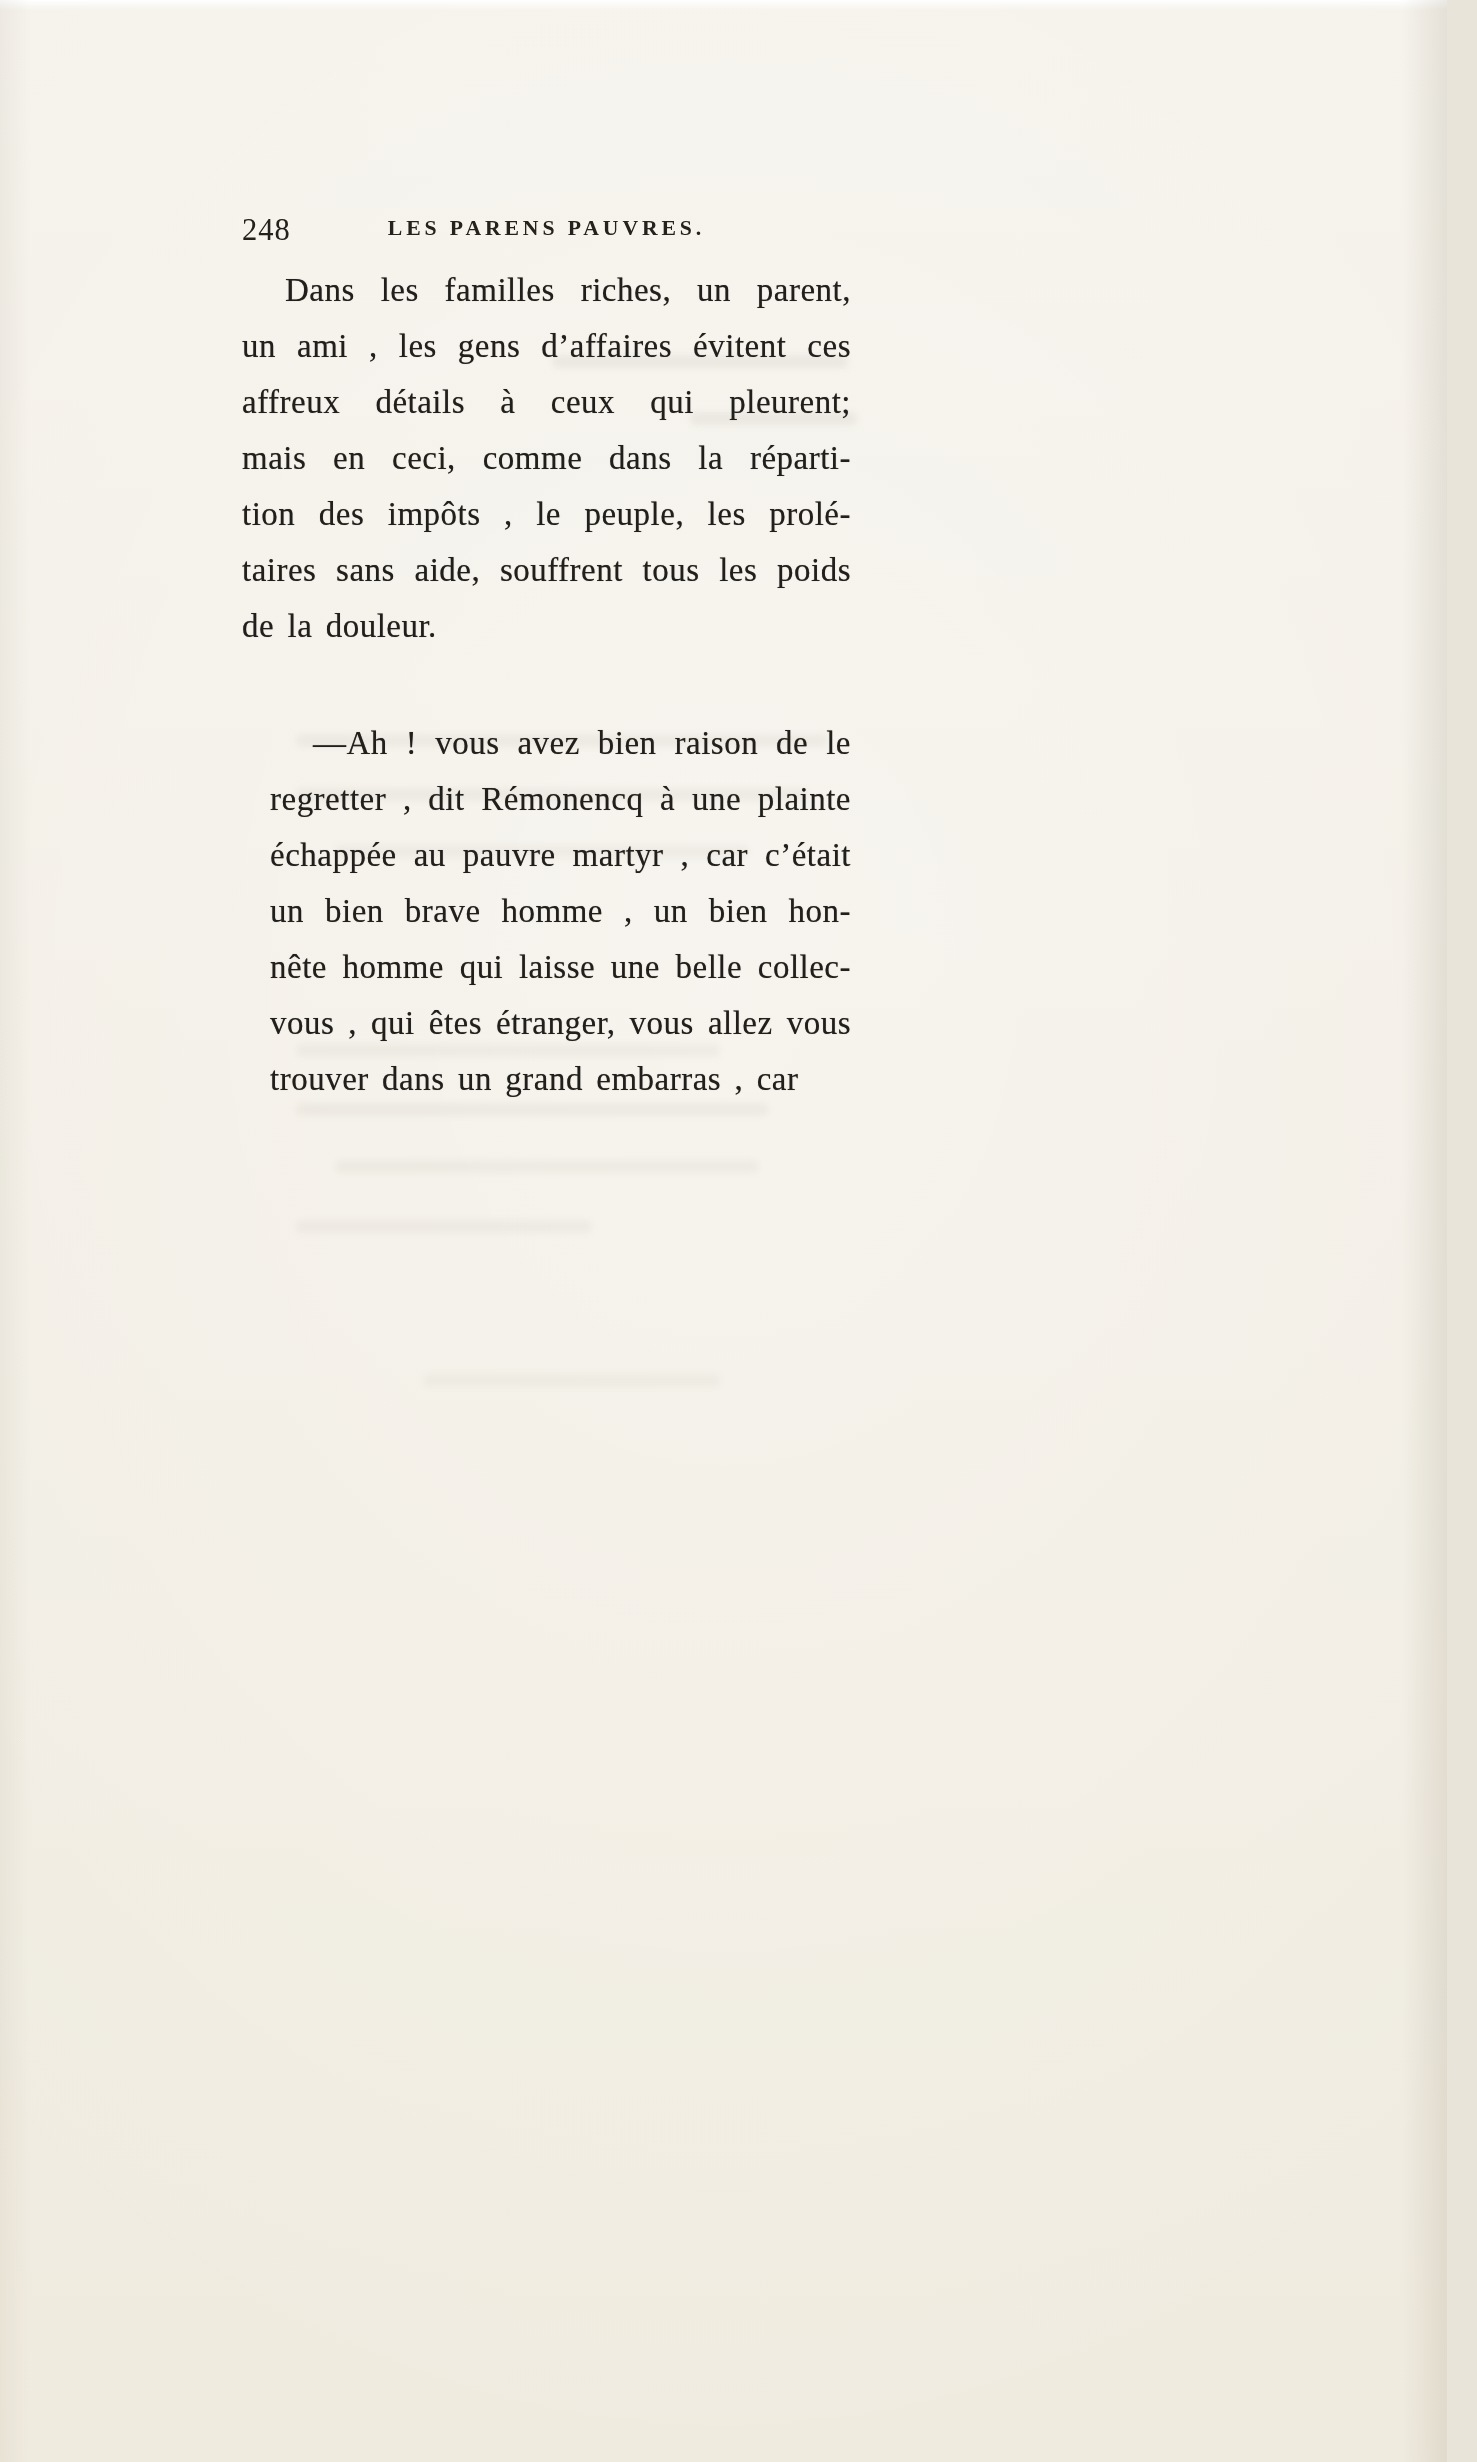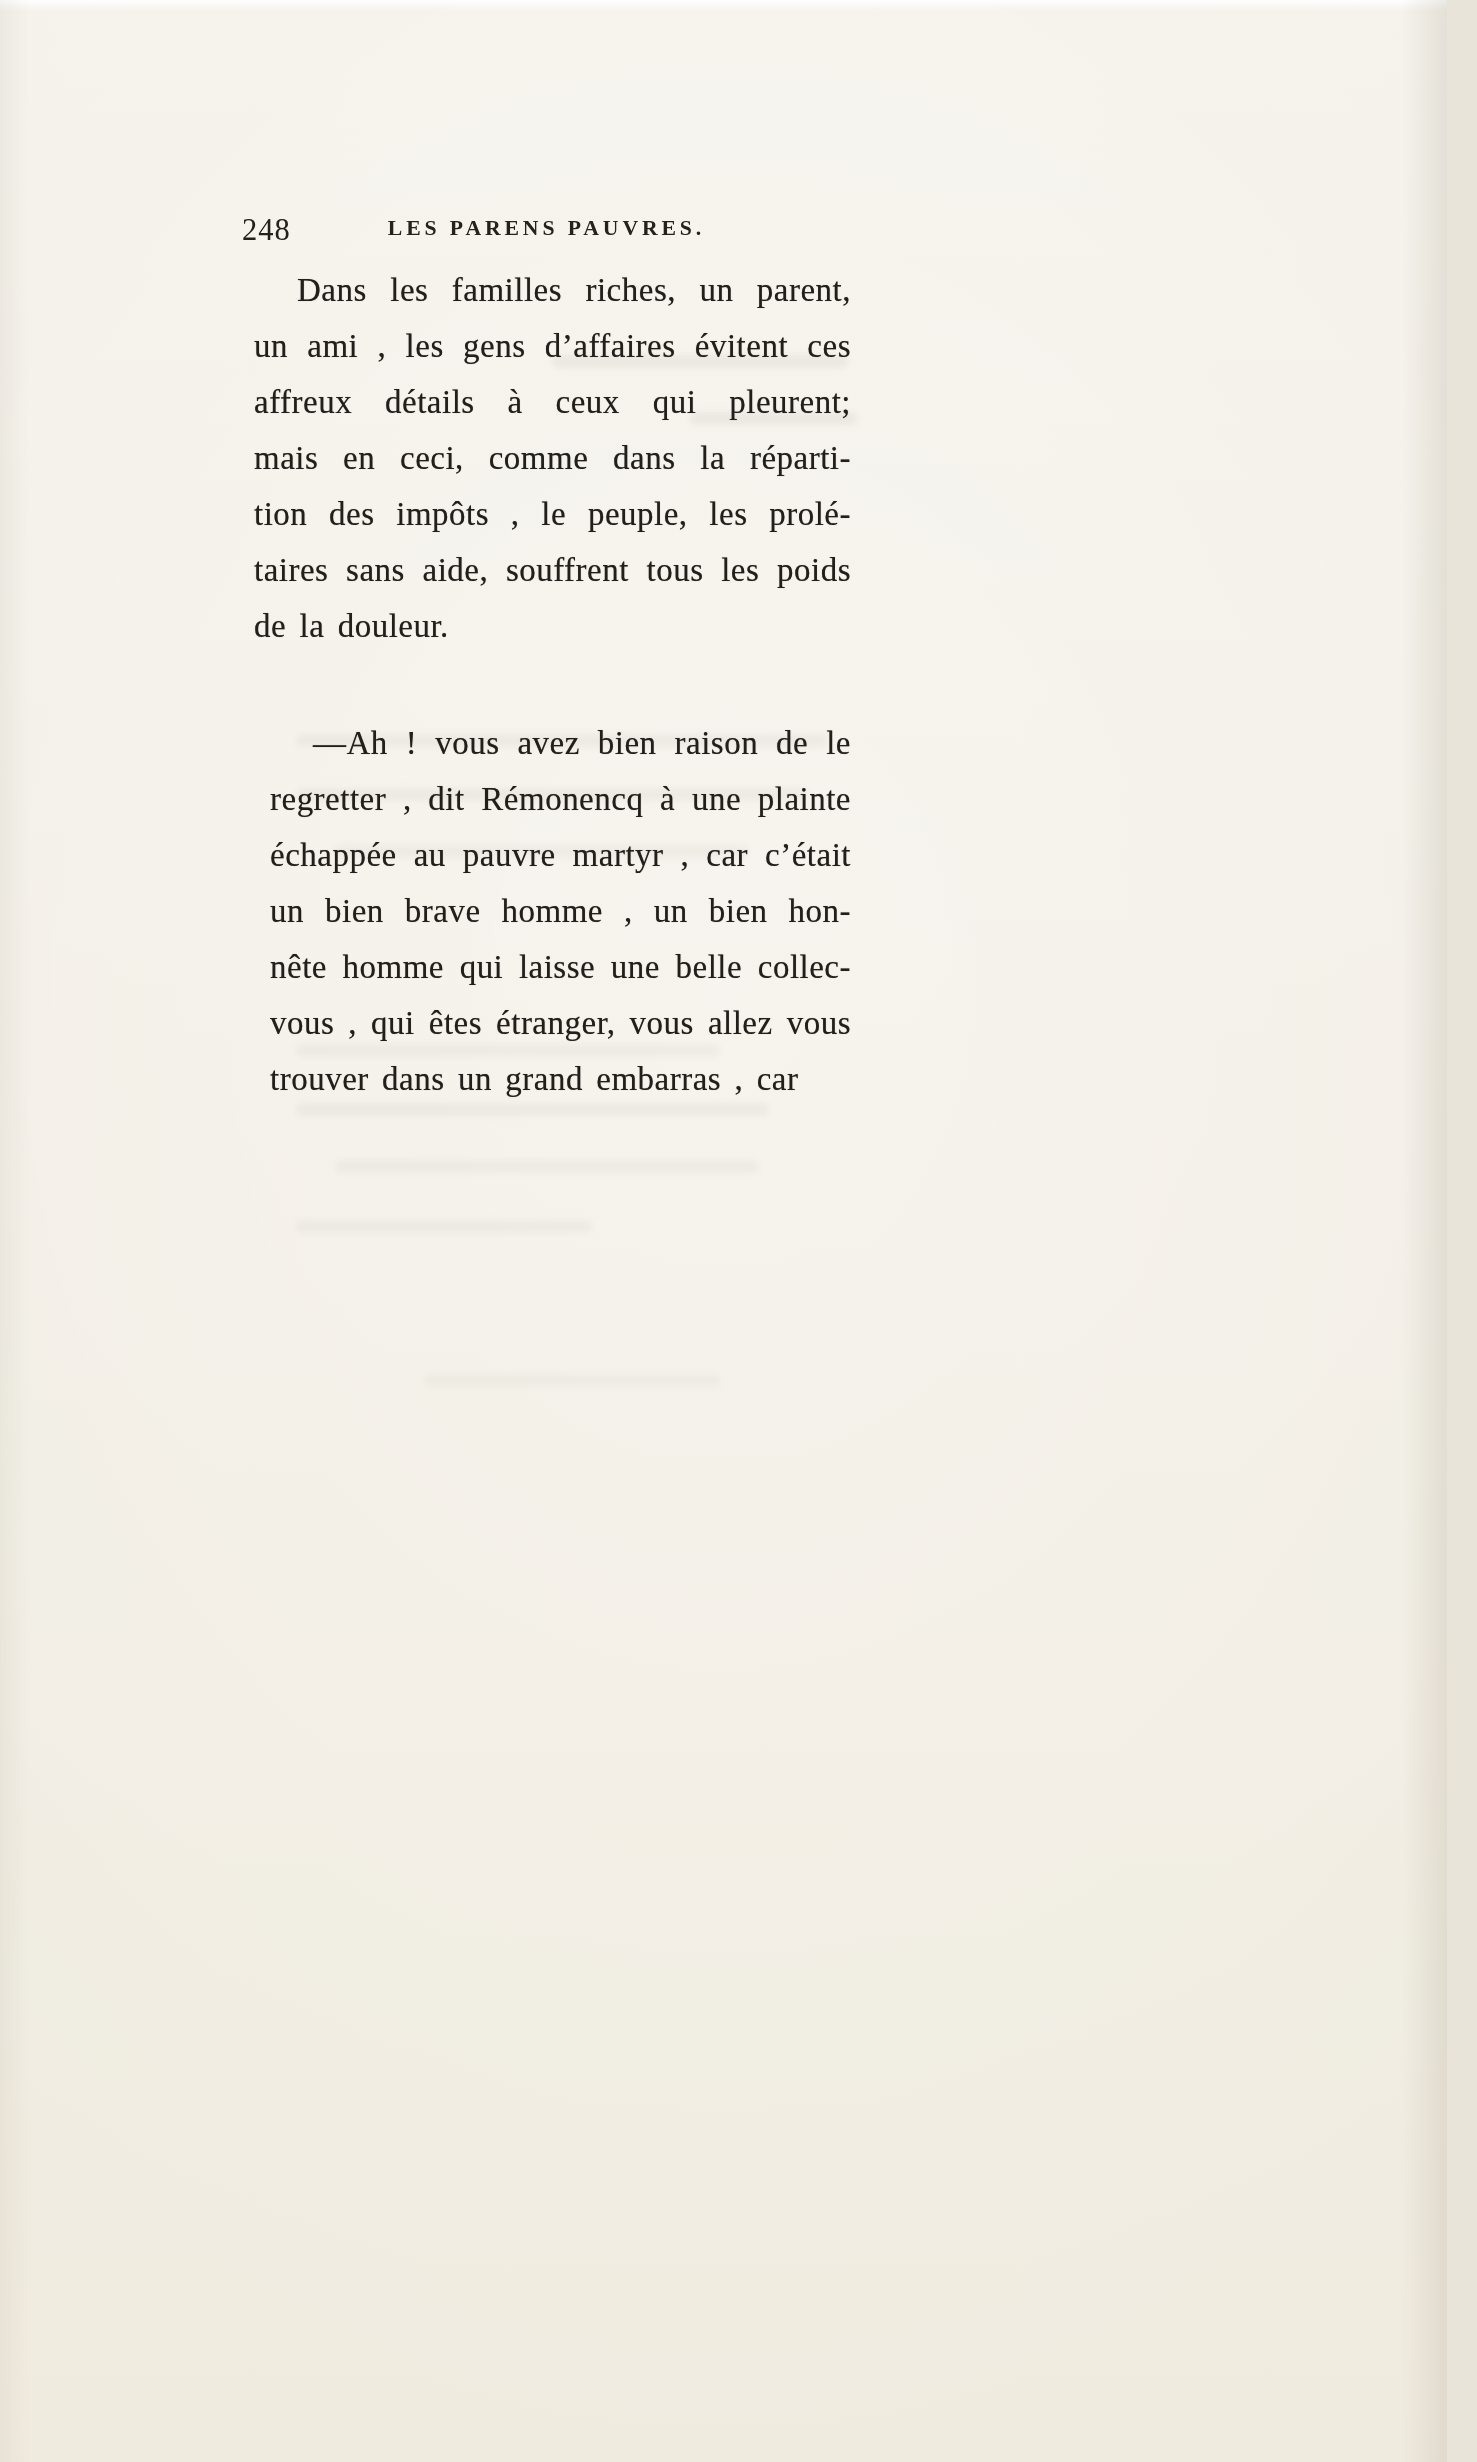--- a/index.html
+++ b/index.html
@@ -72,21 +72,21 @@
     width: 609px;
     color: #211f1b;
     font-size: 33px;
     line-height: 56px;
     word-spacing: 0.14em;
     letter-spacing: 0.015em;
     text-shadow: 0 0 0.7px rgba(32,30,26,0.55);
   }
   .para { margin: 0 0 56px 0; }
   .para.p3 { margin-bottom: 0; margin-left: 28px; }
-  .para.p2 { margin-bottom: 61px; margin-left: 12px; }
+  .para.p2 { margin-bottom: 61px; }
   .line {
     text-align: justify;
     text-align-last: justify;
     white-space: nowrap;
   }
   .line.end {
     text-align-last: left;
   }
   .line.indent {
     text-indent: 43px;

